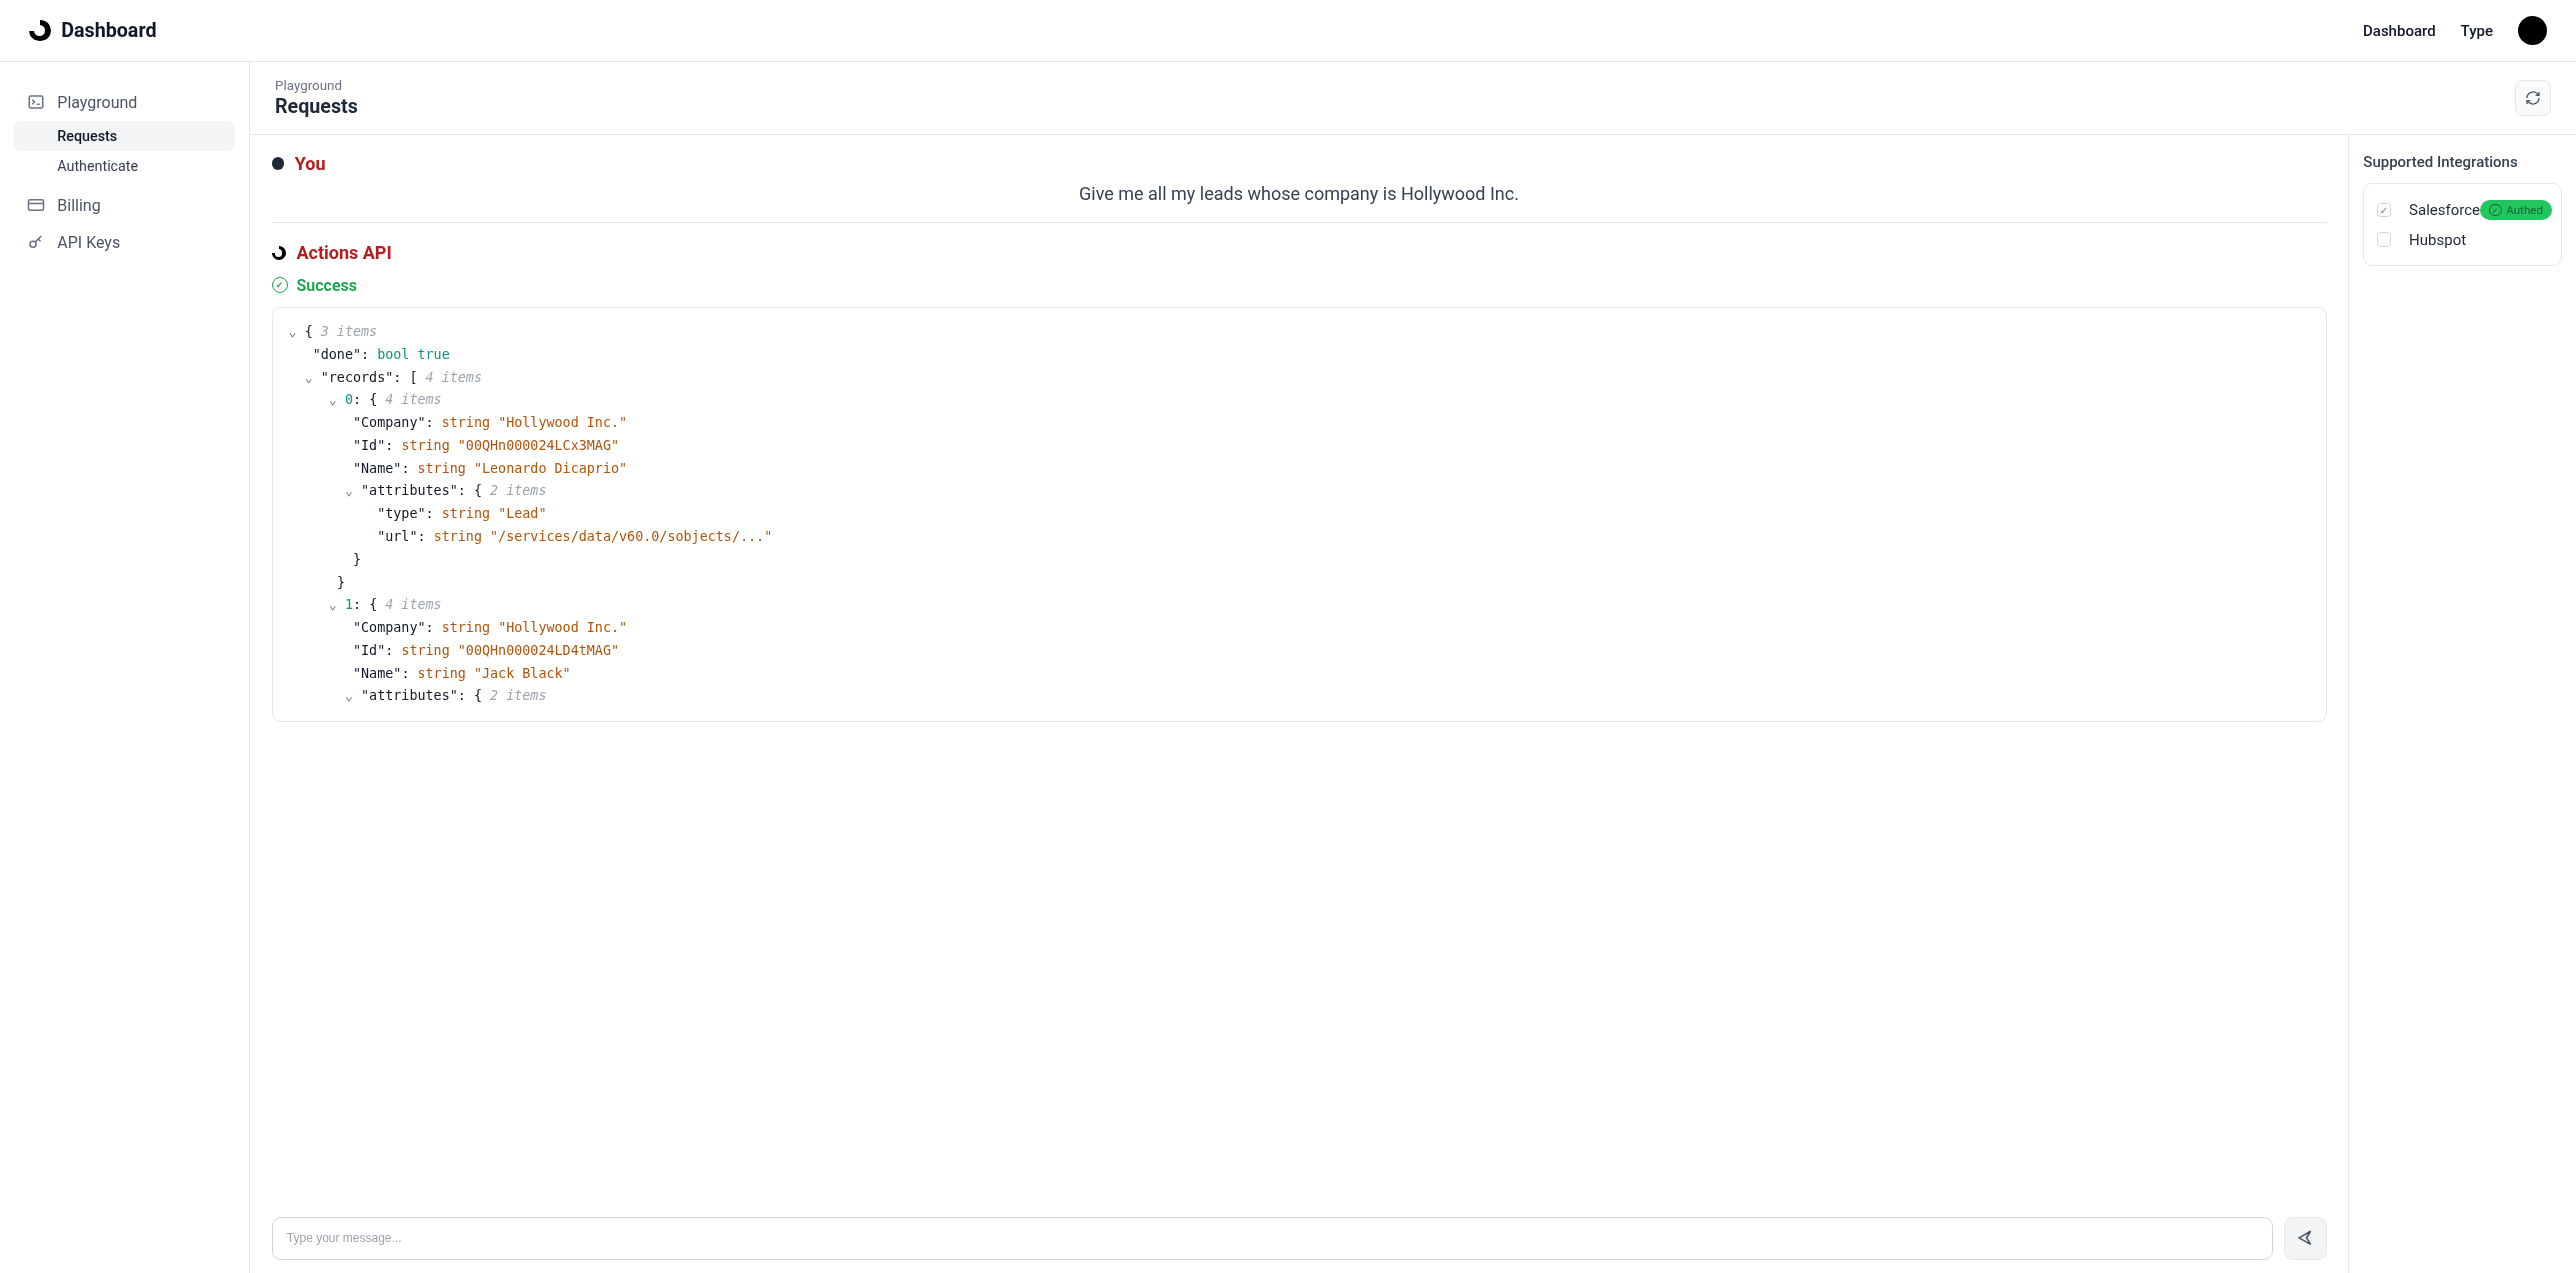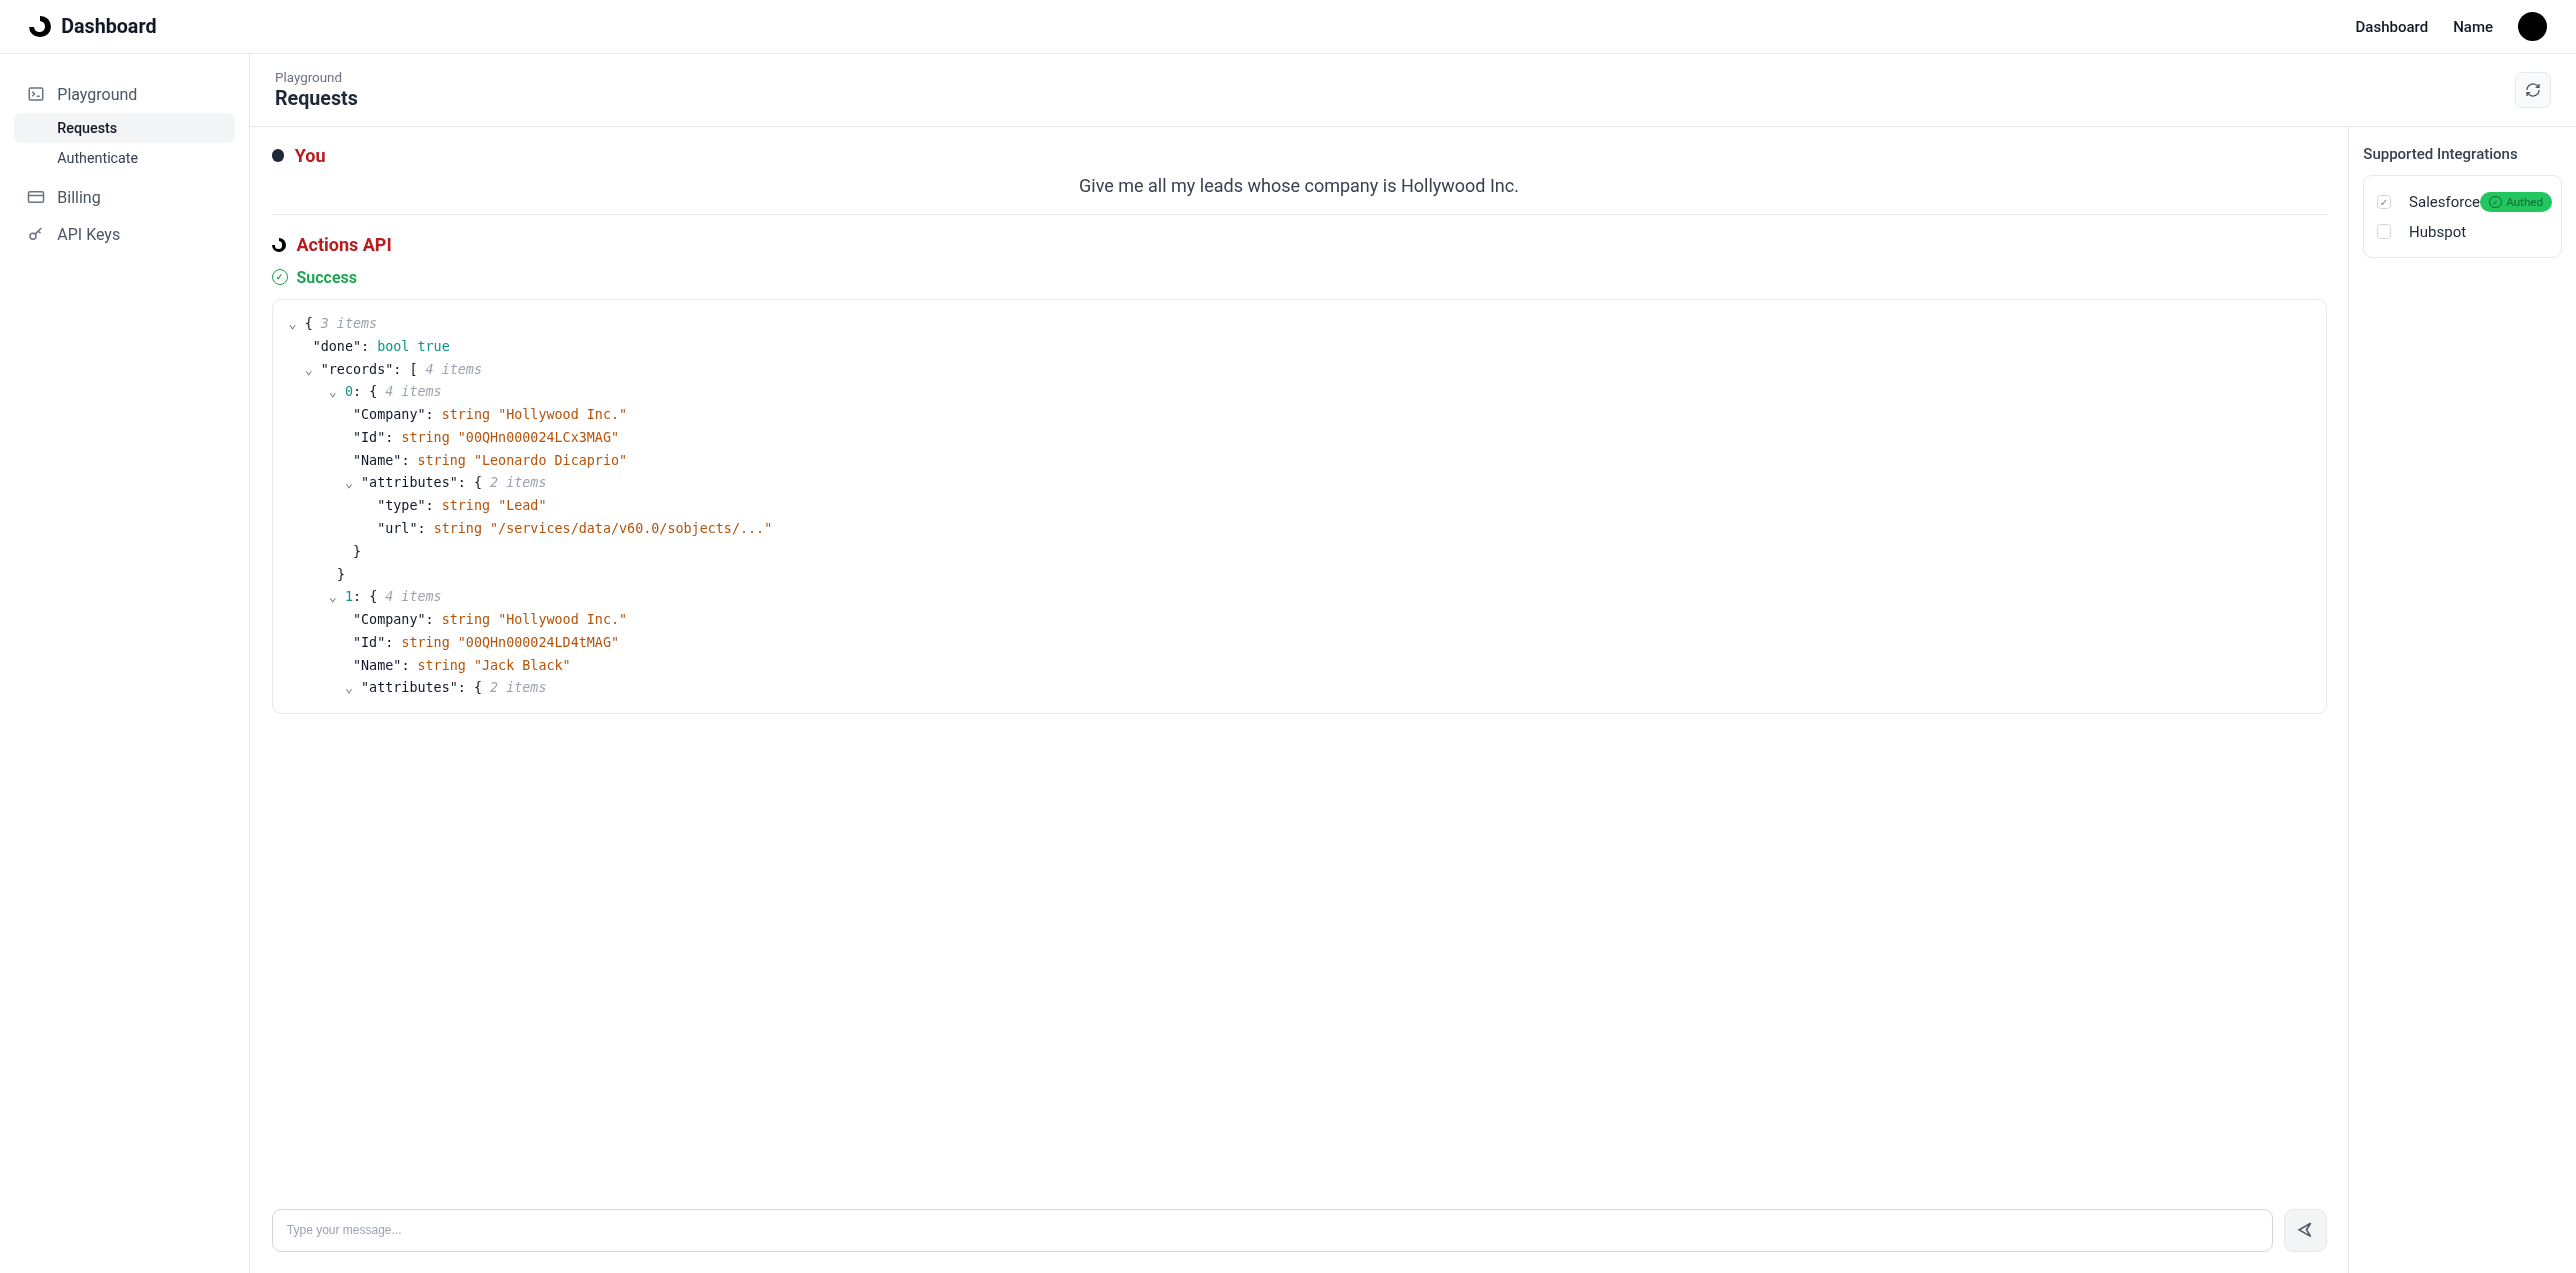--- a/index.html
+++ b/index.html
@@ -1,19 +1,19 @@
 <!DOCTYPE html>
 <html style="font-size:14.3px"><head>
 <meta charset="utf-8">
 <style>
   * { box-sizing: border-box; margin: 0; padding: 0; }
   body { font-family: -apple-system, BlinkMacSystemFont, "Segoe UI", Roboto, Helvetica, Arial, sans-serif; color: #111827; background: #fff; }
   
   
-  .topbar { display: flex; align-items: center; justify-content: space-between; padding: 0 29px; height: 54px; border-bottom: 0.9px solid #e5e7eb; }
+  .topbar { display: flex; align-items: center; justify-content: space-between; padding: 0 29px; height: 62px; border-bottom: 0.9px solid #e5e7eb; }
   .brand { display: flex; align-items: center; gap: 10.7px; }
   .brand-logo { width: 21.5px; height: 21.5px; border-radius: 50%; background: conic-gradient(from 0deg, #000 0deg 270deg, transparent 270deg 360deg); position: relative; }
   .brand-logo::after { content: ""; position: absolute; inset: 5.4px; background: #fff; border-radius: 50%; }
   .brand-title { font-size: 19.7px; font-weight: 700; }
   .topnav { display: flex; align-items: center; gap: 25px; }
   .topnav a { color: #111827; font-size: 15px; font-weight: 500; text-decoration: none; }
   .avatar { width: 29px; height: 29px; border-radius: 50%; background: #000; }
 
   
   .layout { display: flex; height: calc(100vh - 54px); }
@@ -79,21 +79,21 @@
 </head>
 <body>
 
 <div class="topbar">
   <div class="brand">
     <div class="brand-logo"></div>
     <div class="brand-title">Dashboard</div>
   </div>
   <div class="topnav">
     <a href="#">Dashboard</a>
-    <a href="#">Name</a>
+    <a href="#">Type</a>
     <div class="avatar"></div>
   </div>
 </div>
 
 <div class="layout">
 
   <div class="sidebar">
     <div class="side-item">
       <span class="side-icon">
         <svg width="18" height="18" viewBox="0 0 24 24" fill="none" stroke="currentColor" stroke-width="2">

